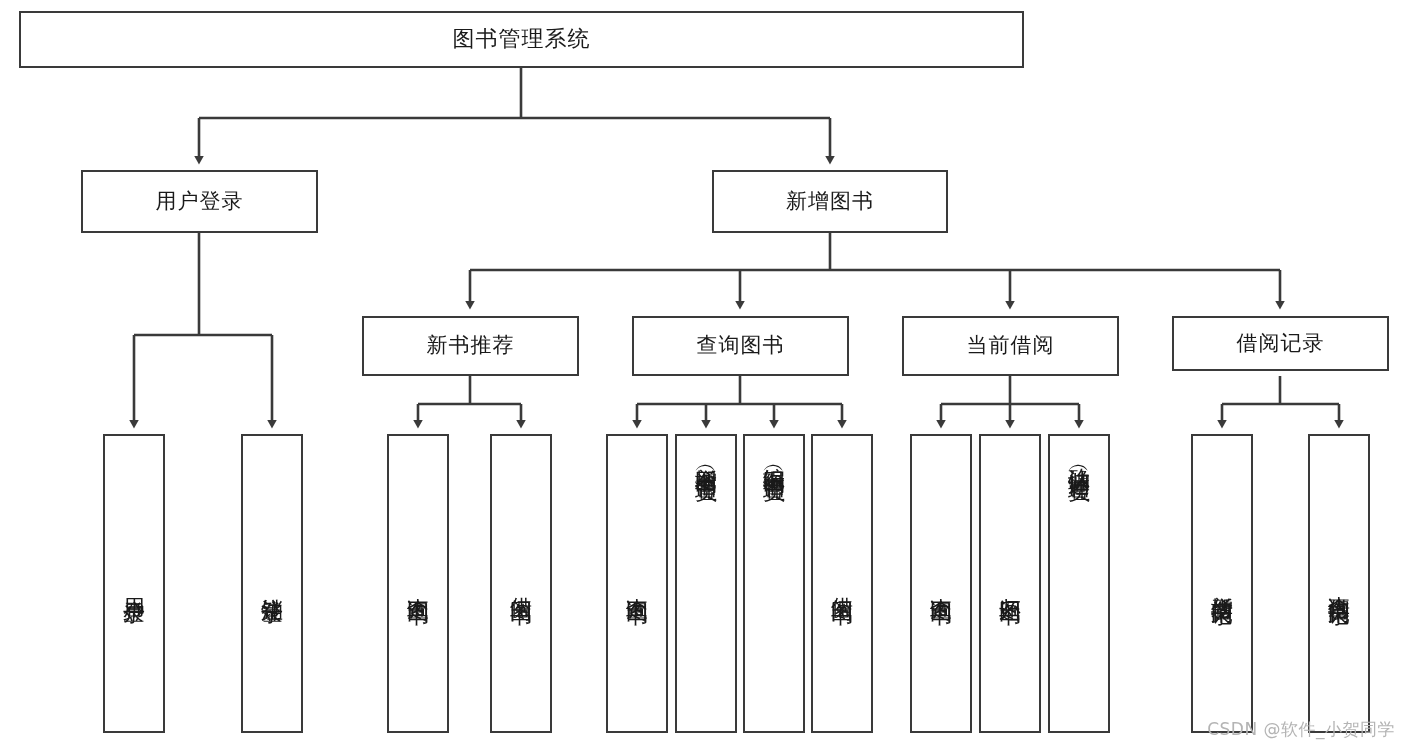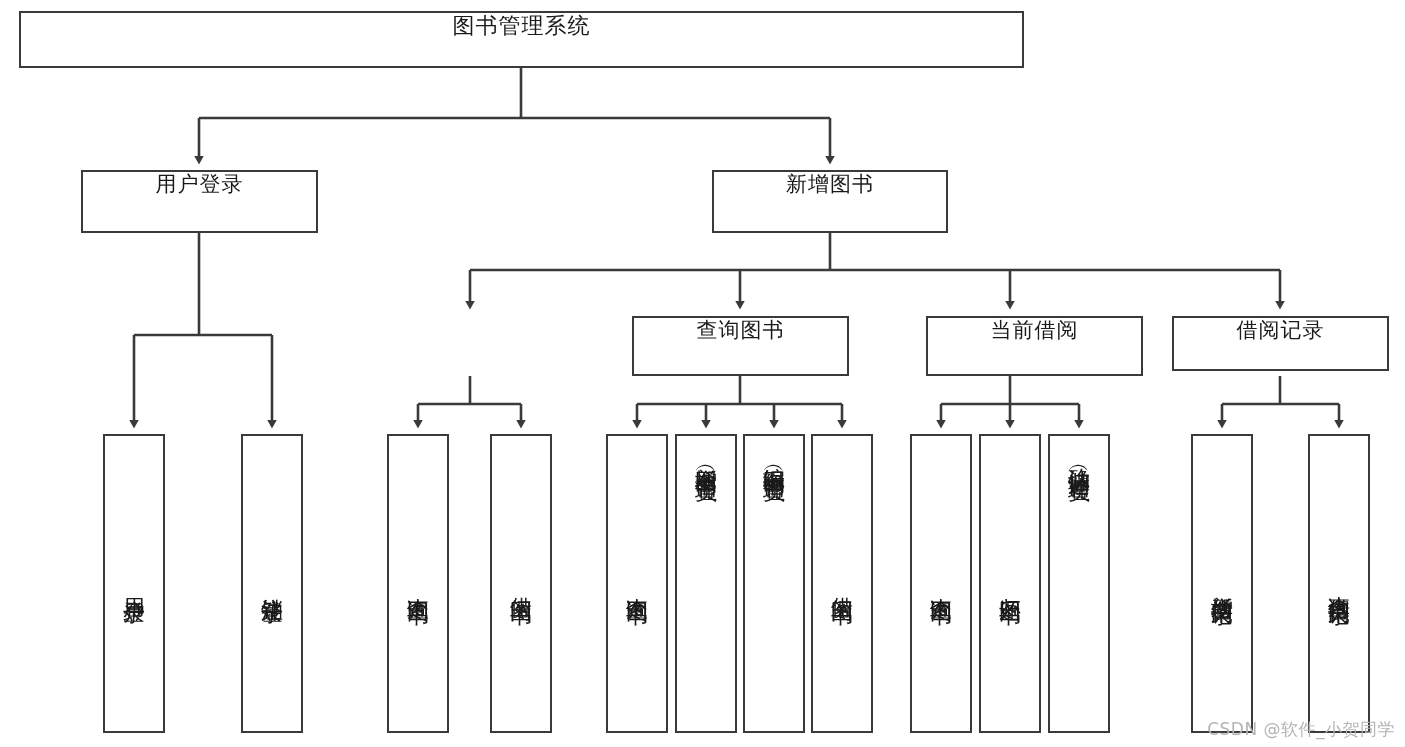--- a/index.html
+++ b/index.html
@@ -25,20 +25,21 @@
     width: 1405px;
     height: 747px;
     pointer-events: none;
   }
   .node {
     position: absolute;
     box-sizing: border-box;
     background: #ffffff;
     border: 2px solid #3a3a3a;
     display: flex;
+    align-items: center;
     justify-content: center;
     color: #1a1a1a;
   }
   
   .node .label-h {
     font-size: 21px;
     line-height: 1.2;
     letter-spacing: 1px;
     white-space: nowrap;
     text-align: center;
@@ -137,26 +138,29 @@
   </div>
 
   <div class="node" style="left:81px; top:170px; width:237px; height:63px;">
     <span class="label-h">用户登录</span>
   </div>
 
   <div class="node" style="left:712px; top:170px; width:236px; height:63px;">
     <span class="label-h">新增图书</span>
   </div>
 
+  <div class="node" style="left:362px; top:316px; width:217px; height:60px;">
+    <span class="label-h">新书推荐</span>
+  </div>
 
   <div class="node" style="left:632px; top:316px; width:217px; height:60px;">
     <span class="label-h">查询图书</span>
   </div>
 
-  <div class="node" style="left:902px; top:316px; width:217px; height:60px;margin-left:24px;">
+  <div class="node" style="left:902px; top:316px; width:217px; height:60px;">
     <span class="label-h">当前借阅</span>
   </div>
 
   <div class="node" style="left:1172px; top:316px; width:217px; height:55px;">
     <span class="label-h">借阅记录</span>
   </div>
 
   <div class="node leaf short" style="left:103px; top:434px; width:62px; height:299px;">
     <span class="label-v">用户登录</span>
   </div>

